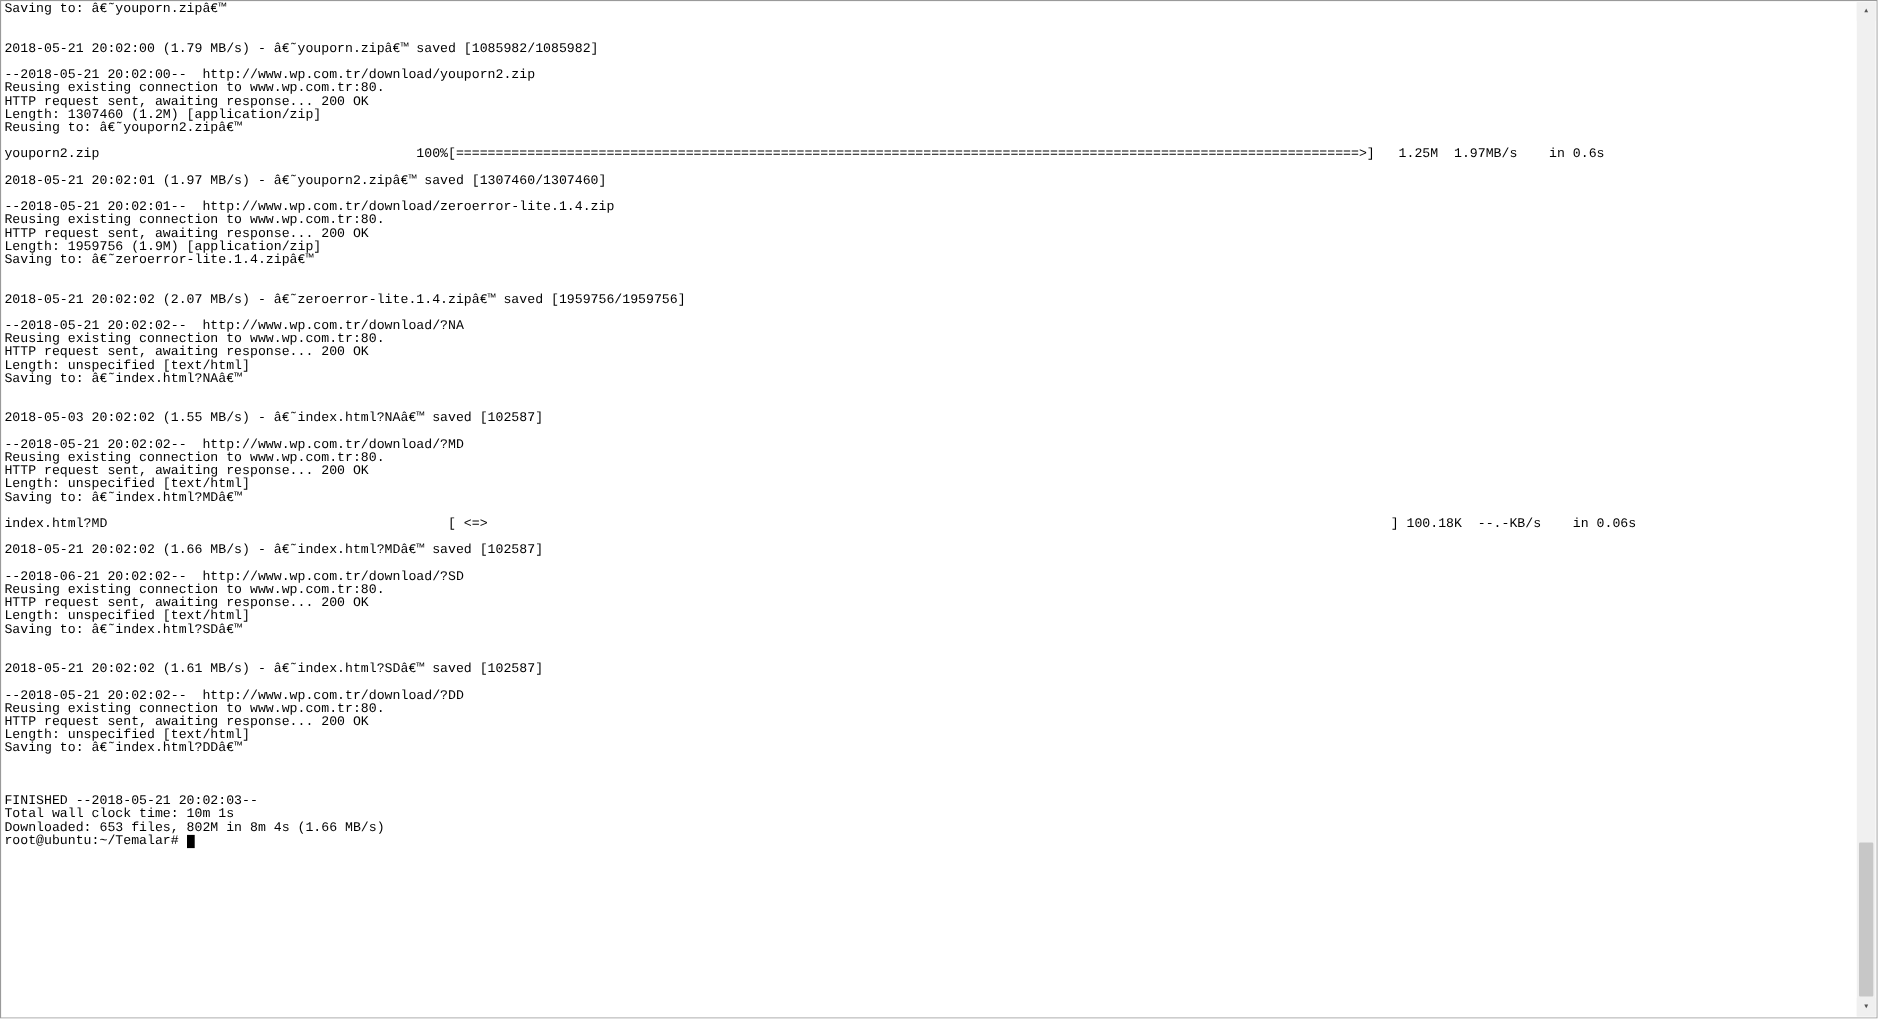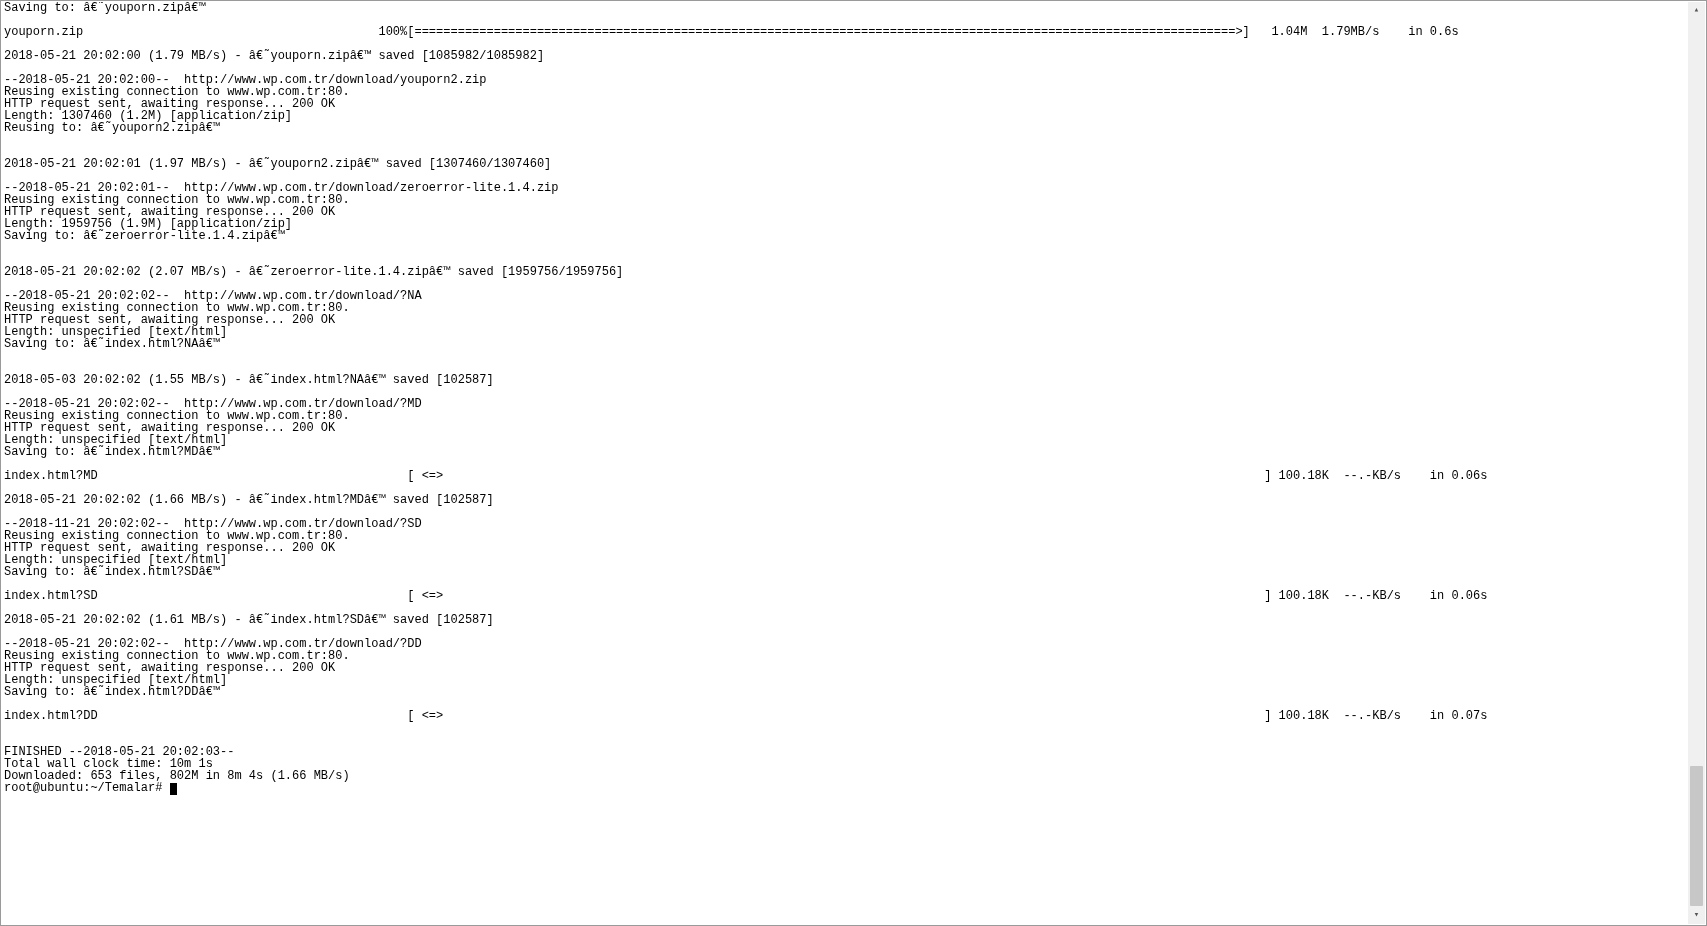--- a/index.html
+++ b/index.html
@@ -69,30 +69,30 @@
     background: #000;
     vertical-align: text-bottom;
   }
 </style>
 </head>
 <body>
 
 <div class="viewport">
   <div class="terminal" id="term"><span>Saving to: â€˜youporn.zipâ€™
 </span><span>
-</span><span>youporn.zip                                         100%[==================================================================================================================&gt;]   1.04M  1.79MB/s    in 0.6s
 </span><span>
 </span><span>2018-05-21 20:02:00 (1.79 MB/s) - â€˜youporn.zipâ€™ saved [1085982/1085982]
 </span><span>
 </span><span>--2018-05-21 20:02:00--  http://www.wp.com.tr/download/youporn2.zip
 </span><span>Reusing existing connection to www.wp.com.tr:80.
 </span><span>HTTP request sent, awaiting response... 200 OK
 </span><span>Length: 1307460 (1.2M) [application/zip]
 </span><span>Reusing to: â€˜youporn2.zipâ€™
 </span><span>
+</span><span>youporn2.zip                                        100%[==================================================================================================================&gt;]   1.25M  1.97MB/s    in 0.6s
 </span><span>
 </span><span>2018-05-21 20:02:01 (1.97 MB/s) - â€˜youporn2.zipâ€™ saved [1307460/1307460]
 </span><span>
 </span><span>--2018-05-21 20:02:01--  http://www.wp.com.tr/download/zeroerror-lite.1.4.zip
 </span><span>Reusing existing connection to www.wp.com.tr:80.
 </span><span>HTTP request sent, awaiting response... 200 OK
 </span><span>Length: 1959756 (1.9M) [application/zip]
 </span><span>Saving to: â€˜zeroerror-lite.1.4.zipâ€™
 </span><span>
 </span><span>
@@ -110,37 +110,35 @@
 </span><span>--2018-05-21 20:02:02--  http://www.wp.com.tr/download/?MD
 </span><span>Reusing existing connection to www.wp.com.tr:80.
 </span><span>HTTP request sent, awaiting response... 200 OK
 </span><span>Length: unspecified [text/html]
 </span><span>Saving to: â€˜index.html?MDâ€™
 </span><span>
 </span><span>index.html?MD                                           [ &lt;=&gt;                                                                                                                  ] 100.18K  --.-KB/s    in 0.06s
 </span><span>
 </span><span>2018-05-21 20:02:02 (1.66 MB/s) - â€˜index.html?MDâ€™ saved [102587]
 </span><span>
-</span><span>--2018-11-21 20:02:02--  http://www.wp.com.tr/download/?SD
+</span><span>--2018-06-21 20:02:02--  http://www.wp.com.tr/download/?SD
 </span><span>Reusing existing connection to www.wp.com.tr:80.
 </span><span>HTTP request sent, awaiting response... 200 OK
 </span><span>Length: unspecified [text/html]
 </span><span>Saving to: â€˜index.html?SDâ€™
 </span><span>
-</span><span>index.html?SD                                           [ &lt;=&gt;                                                                                                                  ] 100.18K  --.-KB/s    in 0.06s
 </span><span>
 </span><span>2018-05-21 20:02:02 (1.61 MB/s) - â€˜index.html?SDâ€™ saved [102587]
 </span><span>
 </span><span>--2018-05-21 20:02:02--  http://www.wp.com.tr/download/?DD
 </span><span>Reusing existing connection to www.wp.com.tr:80.
 </span><span>HTTP request sent, awaiting response... 200 OK
 </span><span>Length: unspecified [text/html]
 </span><span>Saving to: â€˜index.html?DDâ€™
 </span><span>
-</span><span>index.html?DD                                           [ &lt;=&gt;                                                                                                                  ] 100.18K  --.-KB/s    in 0.07s
 </span><span>
 </span><span>
 </span><span>FINISHED --2018-05-21 20:02:03--
 </span><span>Total wall clock time: 10m 1s
 </span><span>Downloaded: 653 files, 802M in 8m 4s (1.66 MB/s)
 </span><span>root@ubuntu:~/Temalar# </span><span class="cursor-block"></span></div>
 
   <div class="scrollbar-track">
     <div class="scroll-btn up">
       <span>▴</span>

